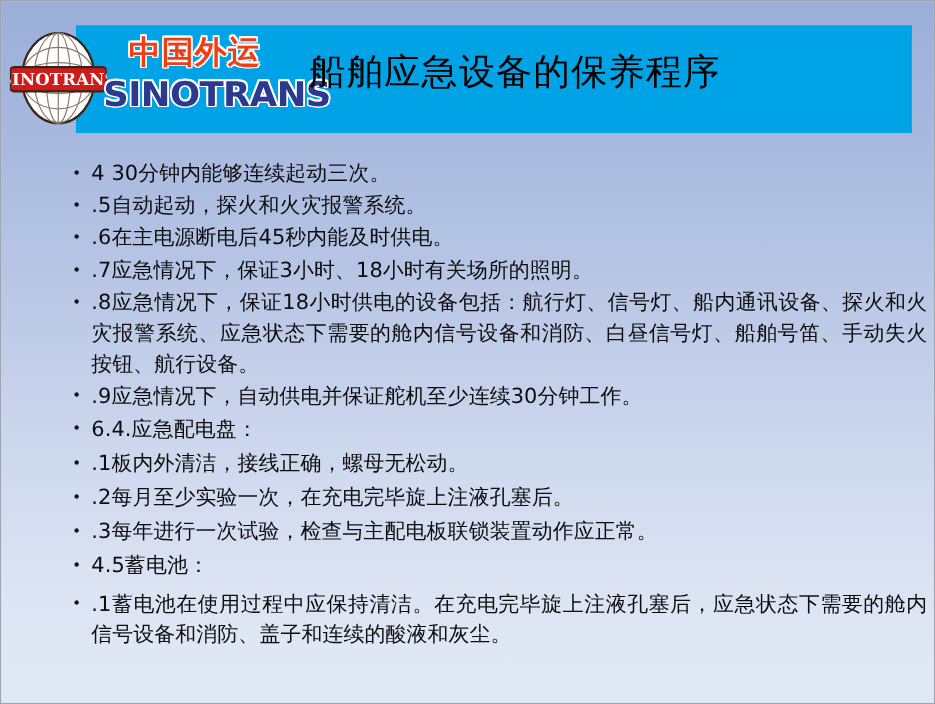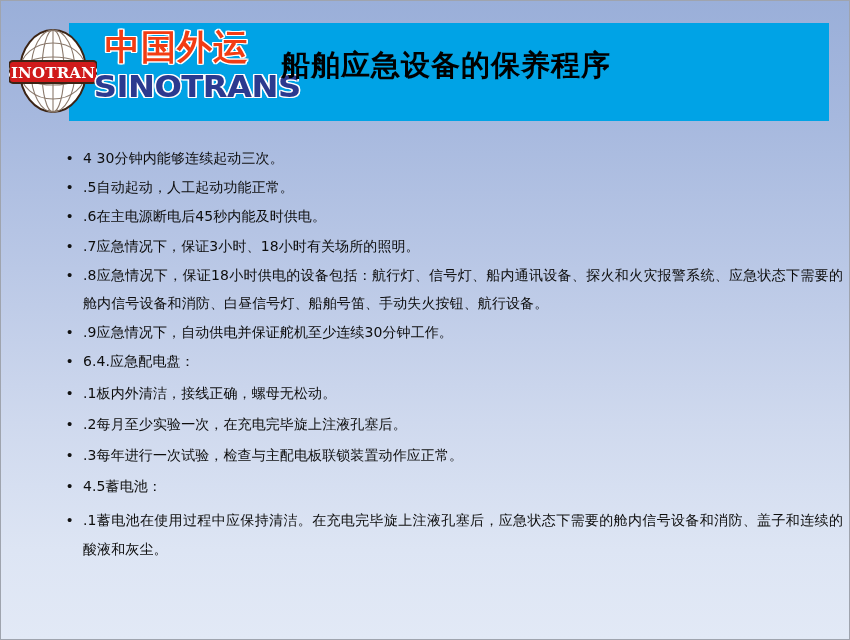--- a/index.html
+++ b/index.html
@@ -55,21 +55,21 @@
     position: absolute;
     left: 92px;
     top: 2px;
     width: 160px;
     height: 92px;
     text-align: center;
   }
   .cn-name {
     display: block;
     font-family: "DejaVu Sans", "Liberation Sans", sans-serif;
-    font-size: 35px;
+    font-size: 29px;
     font-weight: bold;
     line-height: 40px;
     letter-spacing: 1px;
     color: #f23c13;
     text-shadow:
       -1.3px -1.3px 0 #ffffff,
        1.3px -1.3px 0 #ffffff,
       -1.3px  1.3px 0 #ffffff,
        1.3px  1.3px 0 #ffffff,
        0 -1.4px 0 #ffffff, 0 1.4px 0 #ffffff,
@@ -95,26 +95,25 @@
     transform: scaleX(1.04);
   }
 
   
   #title-text {
     position: absolute;
     left: 280px;
     top: 42px;
     width: 530px;
     font-family: "DejaVu Sans", "Liberation Sans", sans-serif;
-    font-size: 29px;
+    font-size: 33px;
     line-height: 44px;
     color: #000000;
     letter-spacing: 1px;
     white-space: nowrap;
-    font-weight: bold;
   }
 
   
   #body-list {
     position: absolute;
     left: 60px;
     top: 143px;
     width: 782px;
   }
   .bullet-row {
@@ -127,21 +126,21 @@
     color: #111111;
     font-size: 15px;
     line-height: 28px;
     text-align: left;
     padding-left: 6px;
     box-sizing: border-box;
   }
   .bullet-text {
     flex: 1 1 auto;
     font-family: "DejaVu Sans", "Liberation Sans", sans-serif;
-    font-size: 14px;
+    font-size: 19px;
     line-height: 28.2px;
     color: #0d0d0d;
     letter-spacing: 0.1px;
     text-align: justify;
     text-justify: inter-character;
   }
   .bullet-row.tight { margin-bottom: 0px; }
   .bullet-row.gap-s { margin-bottom: 1px; }
   .bullet-row.gap-m { margin-bottom: 3px; }
   .bullet-row.gap-l { margin-bottom: 6px; }
@@ -179,21 +178,21 @@
 
   <div id="body-list">
 
     <div class="bullet-row gap-s">
       <span class="bullet-marker">•</span>
       <span class="bullet-text">4 30分钟内能够连续起动三次。</span>
     </div>
 
     <div class="bullet-row gap-s">
       <span class="bullet-marker">•</span>
-      <span class="bullet-text">.5自动起动，人工起动功能正常。</span>
+      <span class="bullet-text">.5自动起动，探火和火灾报警系统。</span>
     </div>
 
     <div class="bullet-row gap-s">
       <span class="bullet-marker">•</span>
       <span class="bullet-text">.6在主电源断电后45秒内能及时供电。</span>
     </div>
 
     <div class="bullet-row gap-s">
       <span class="bullet-marker">•</span>
       <span class="bullet-text">.7应急情况下，保证3小时、18小时有关场所的照明。</span>

